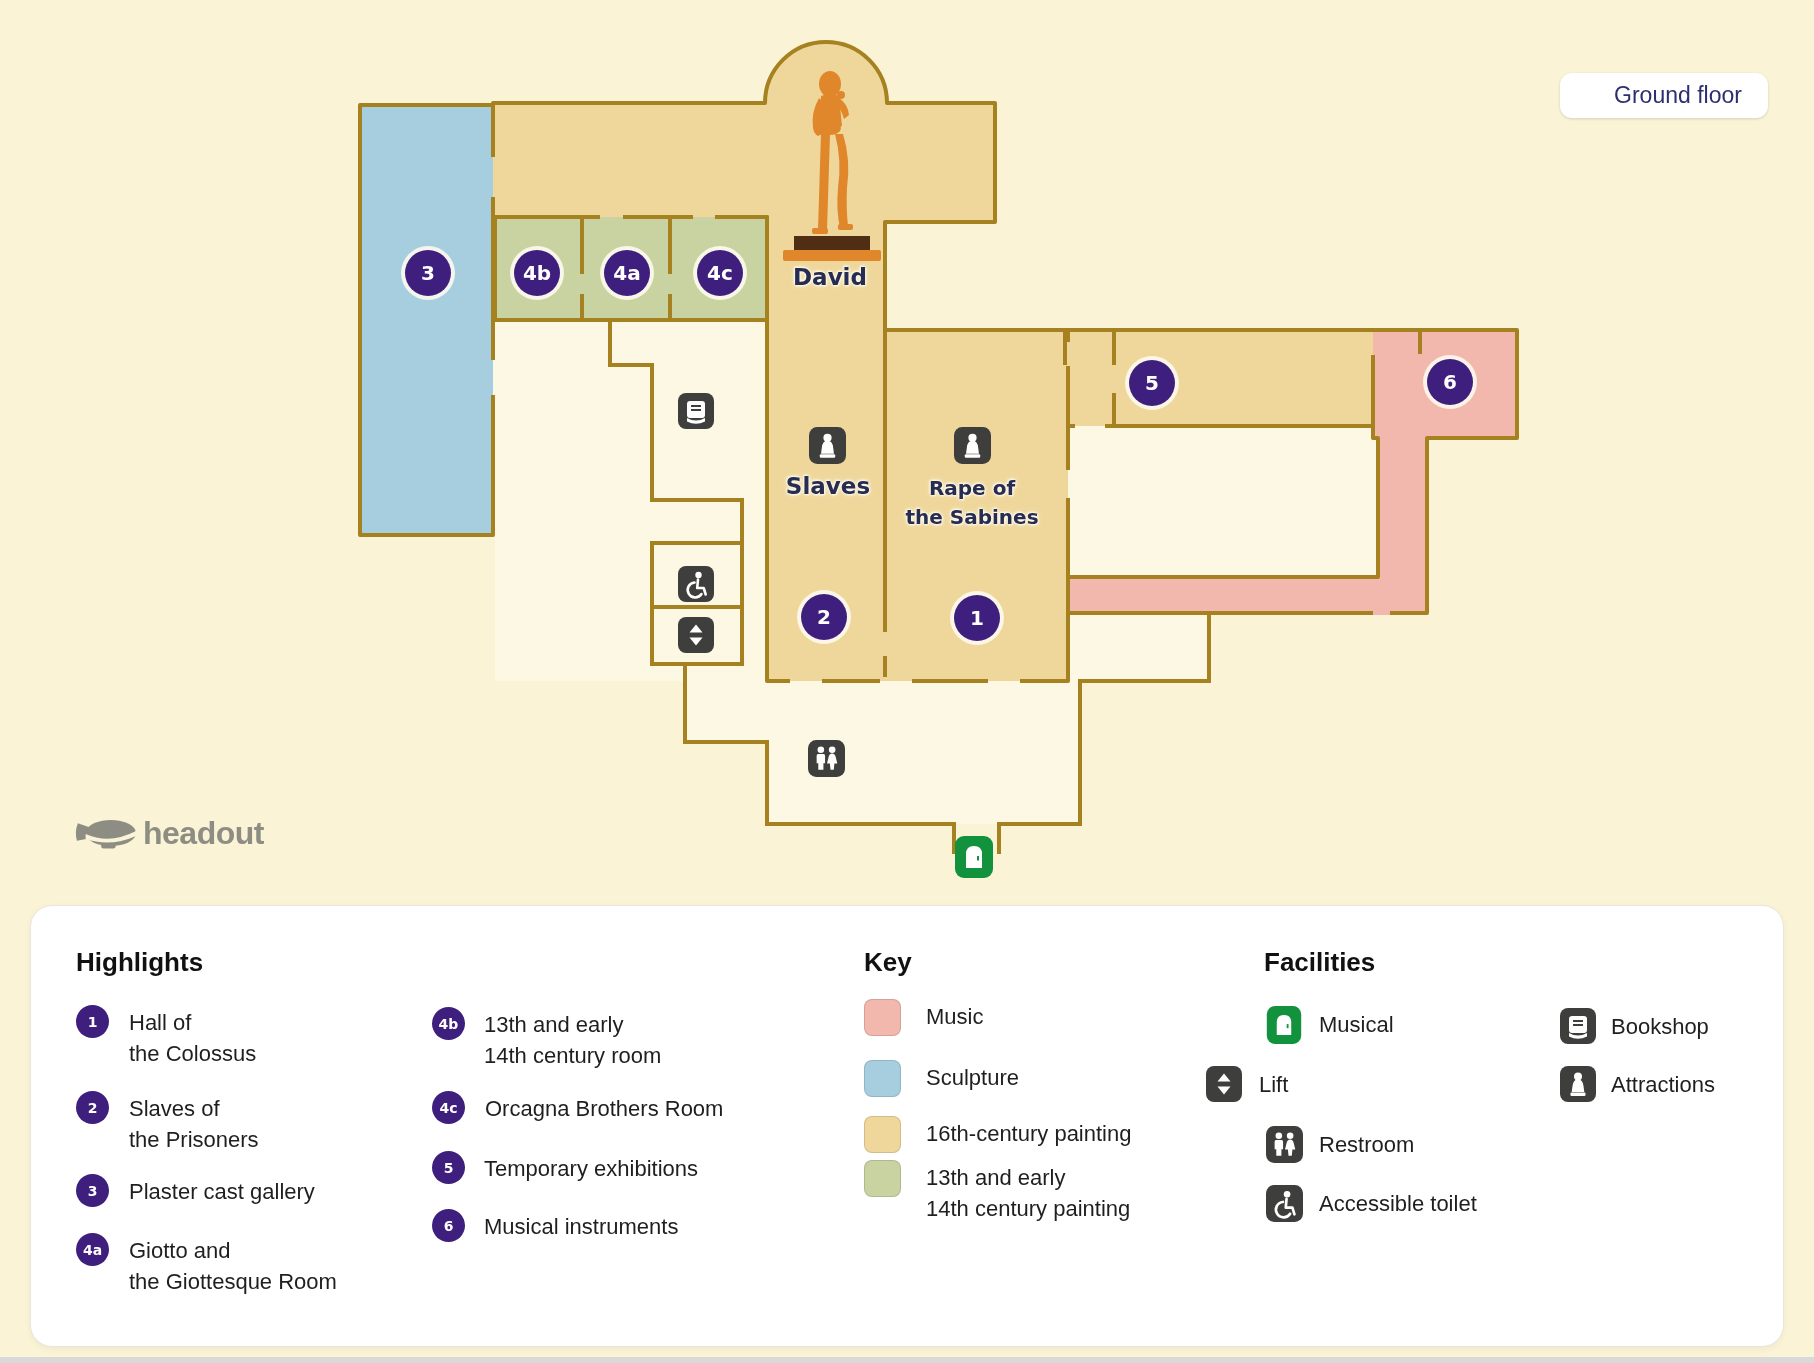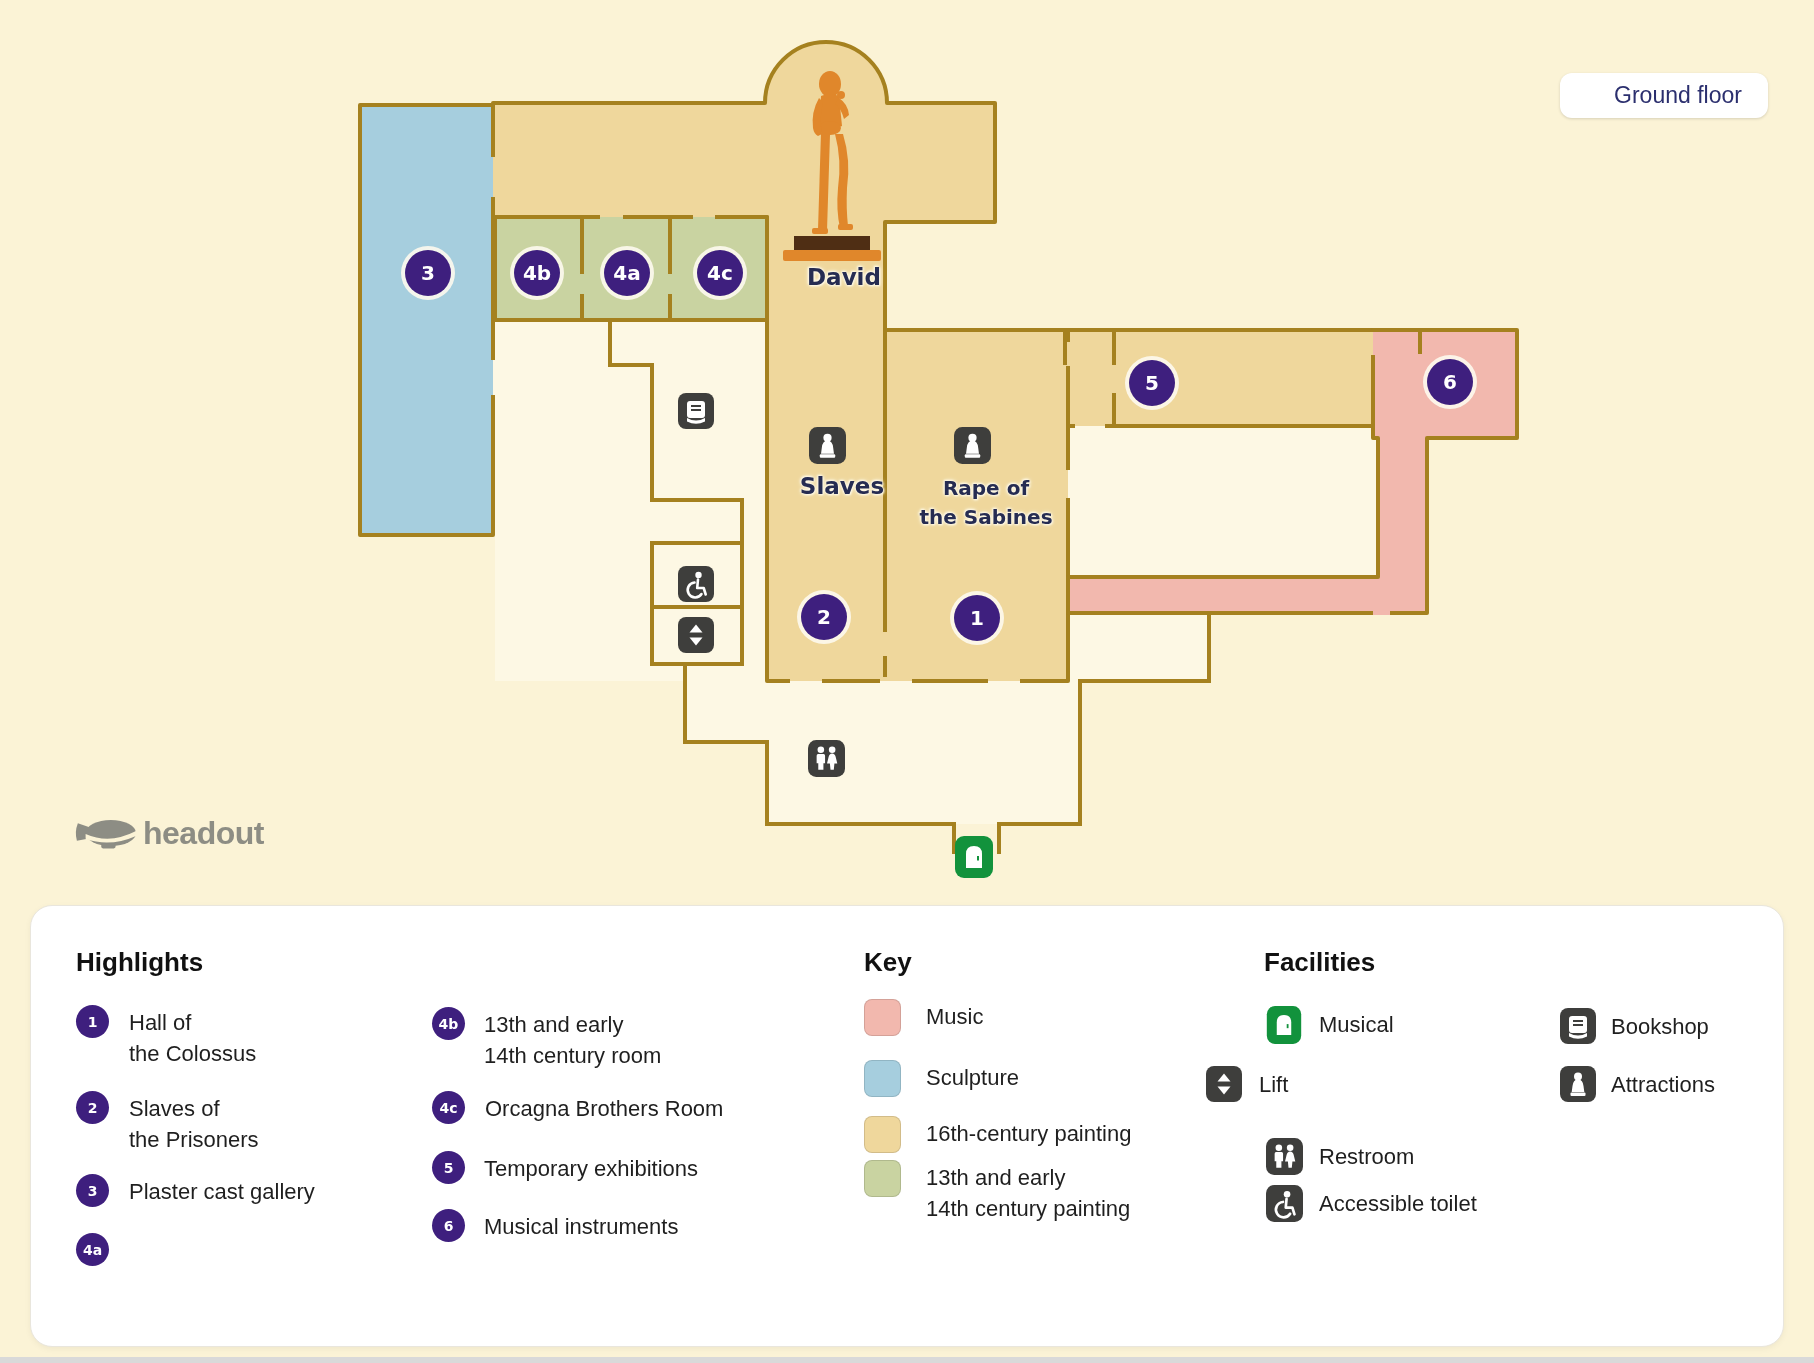--- a/index.html
+++ b/index.html
@@ -7,21 +7,21 @@
   #stage{position:absolute;left:0;top:0;width:1814px;height:1363px;}
   svg{display:block;}
   #plan{position:absolute;left:0;top:0;pointer-events:none;}
 
   
   .mbadge{position:absolute;width:46px;height:46px;border-radius:50%;background:#3e1f7e;color:#fff;
     display:flex;align-items:center;justify-content:center;font-family:"DejaVu Sans",sans-serif;
     font-weight:bold;font-size:20px;box-shadow:0 0 0 4px rgba(253,249,238,.9);}
   .mlabel{position:absolute;text-align:center;font-family:"DejaVu Sans",sans-serif;font-weight:bold;
     color:#262c52;font-size:23px;line-height:29px;
-    text-shadow:0 0 3px #fdf8e6,0 0 5px #fdf8e6,1px 1px 2px #fdf8e6,-1px -1px 2px #fdf8e6;padding-left:14px;}
+    text-shadow:0 0 3px #fdf8e6,0 0 5px #fdf8e6,1px 1px 2px #fdf8e6,-1px -1px 2px #fdf8e6;}
   .mlabel.small{font-size:20px;}
   .micon{position:absolute;}
 
   
   .pill{position:absolute;left:1560px;top:73px;width:180px;height:45px;background:#ffffff;border-radius:12px;
     display:flex;align-items:center;justify-content:center;color:#2b2f6e;font-size:23px;font-weight:500;
     box-shadow:0 1px 3px rgba(0,0,0,.15);padding-left:28px;}
 
   
   .logo{position:absolute;left:73px;top:812px;display:flex;align-items:center;color:#8d8d84;}
@@ -225,20 +225,24 @@
         </div>
     </div>
     <div class="litem" style="left:45px;top:270px">
       <span class="lbadge">3</span>
       <div class="ltext">
           <span>Plaster cast gallery</span>
         </div>
     </div>
     <div class="litem" style="left:45px;top:329px">
       <span class="lbadge">4a</span>
+      <div class="ltext">
+          <span>Giotto and</span>
+          <span>the Giottesque Room</span>
+        </div>
     </div>
 
     <div class="litem" style="left:401px;top:103px">
       <span class="lbadge">4b</span>
       <div class="ltext" style="margin-left:52px">
           <span>13th and early</span>
           <span>14th century room</span>
         </div>
     </div>
     <div class="litem" style="left:401px;top:187px">
@@ -304,21 +308,21 @@
       <span class="ficon">
         <svg width="36" height="36" viewBox="0 0 36 36">
             <rect width="36" height="36" rx="8" fill="#3e3e3c"></rect>
             <path d="M18,7.5 L11.5,15.5 H24.5 Z M11.5,20.5 H24.5 L18,28.5 Z" fill="#fff"></path>
           </svg>
       </span>
       <div class="ltext">
           <span>Lift</span>
         </div>
     </div>
-    <div class="litem fitem" style="left:1235px;top:235px">
+    <div class="litem fitem" style="left:1235px;top:223px">
       <span class="ficon">
         <svg width="37" height="37" viewBox="0 0 36 36">
             <rect width="36" height="36" rx="8" fill="#3e3e3c"></rect>
             <circle cx="12.5" cy="9.5" r="3.2" fill="#fff"></circle>
             <path d="M9.8,13.5 h5.4 q1.4,0 1.4,1.8 v7.2 h-1.6 v6.5 h-5 v-6.5 H8.4 v-7.2 q0,-1.8 1.4,-1.8 z" fill="#fff"></path>
             <circle cx="23.5" cy="9.5" r="3.2" fill="#fff"></circle>
             <path d="M23.5,13.2 q2.8,0.2 3.4,3.2 l1.6,6.4 h-2.8 l-0.6,6.2 h-3.2 l-0.6,-6.2 h-2.8 l1.6,-6.4 q0.6,-3 3.4,-3.2 z" fill="#fff"></path>
           </svg>
       </span>
       <div class="ltext">

